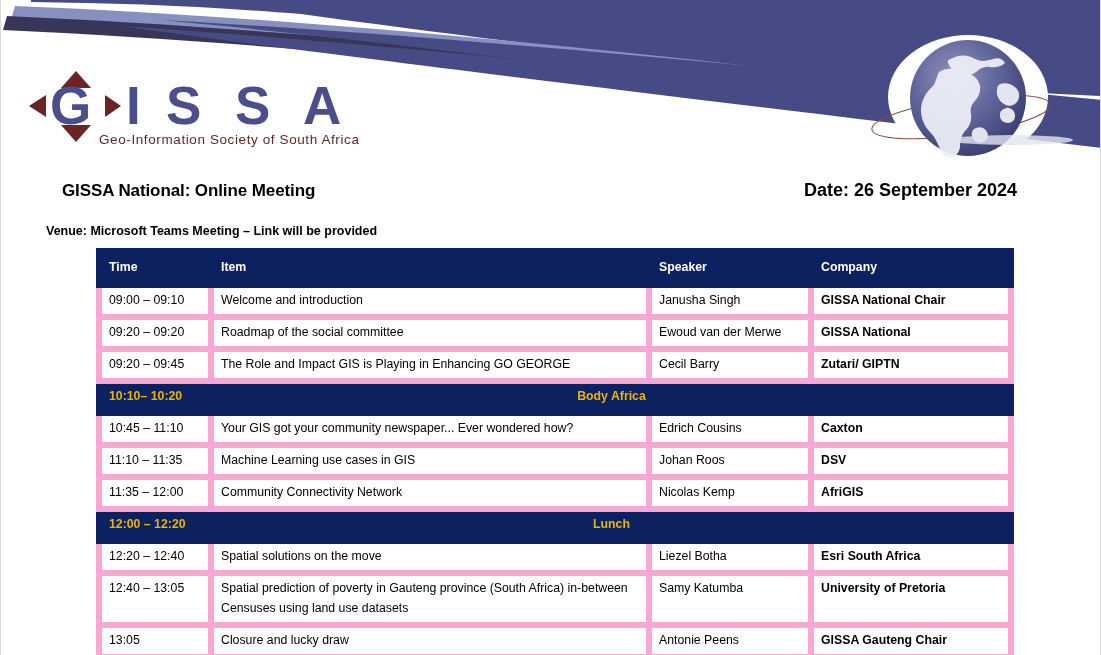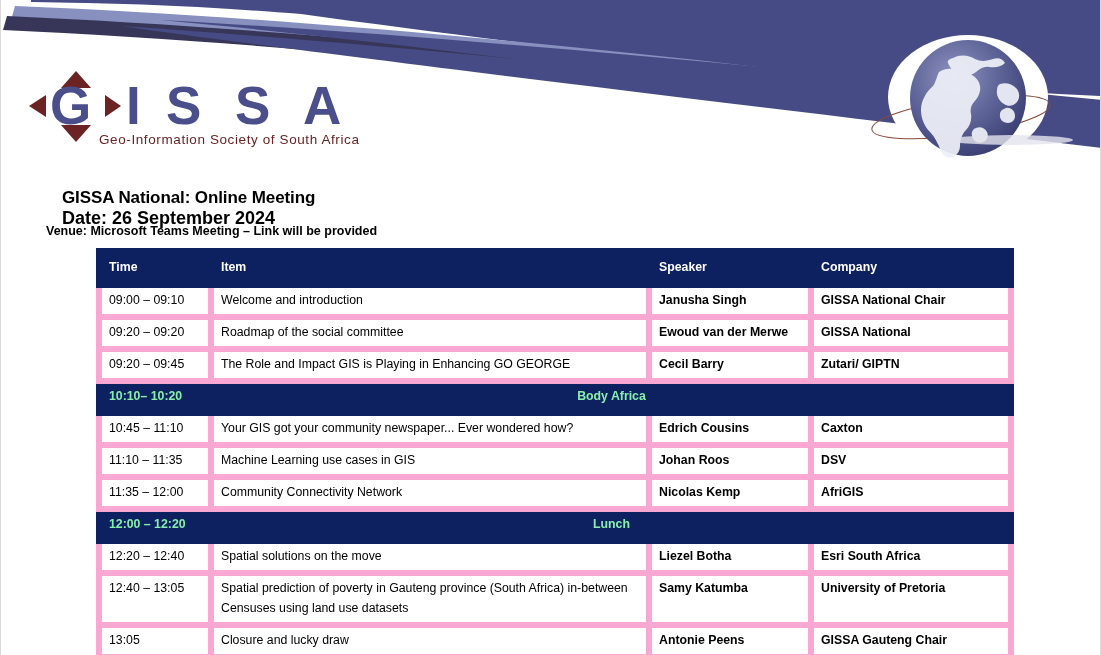--- a/index.html
+++ b/index.html
@@ -45,26 +45,25 @@
     top: 68px;
     width: 400px;
     height: 80px;
   }
   .logo svg { display: block; }
 
   
   .title-row {
     position: absolute;
     left: 61px;
-    top: 188px;
+    top: 180px;
     width: 955px;
     display: flex;
-    align-items: flex-start;
+    align-items: center;
     justify-content: space-between;
-    flex-direction: column;
   }
   .doc-title {
     font-size: 17px;
     font-weight: bold;
     letter-spacing: -0.1px;
     white-space: nowrap;
   }
   .doc-date {
     font-size: 18px;
     font-weight: bold;
@@ -112,26 +111,26 @@
     text-align: left;
     border-color: #0d2060;
     padding-top: 4px;
     padding-bottom: 5px;
   }
   
   table.agenda thead th + th { border-left: 1px solid #0d2060; }
 
   td.time    { white-space: nowrap; }
   td.item    { font-weight: normal; }
-  td.speaker { font-weight: bold; }
+  td.speaker { font-weight: normal; }
   td.company { font-weight: bold; }
 
   tr.break-row td {
     background: #0d2060;
-    color: #86efac;
+    color: #eab308;
     font-weight: bold;
     border-color: #0d2060;
   }
   tr.break-row td.time {
     border-right: 1px solid #8a93b5;
   }
   tr.break-row td.break-label {
     text-align: center;
   }
 </style>

